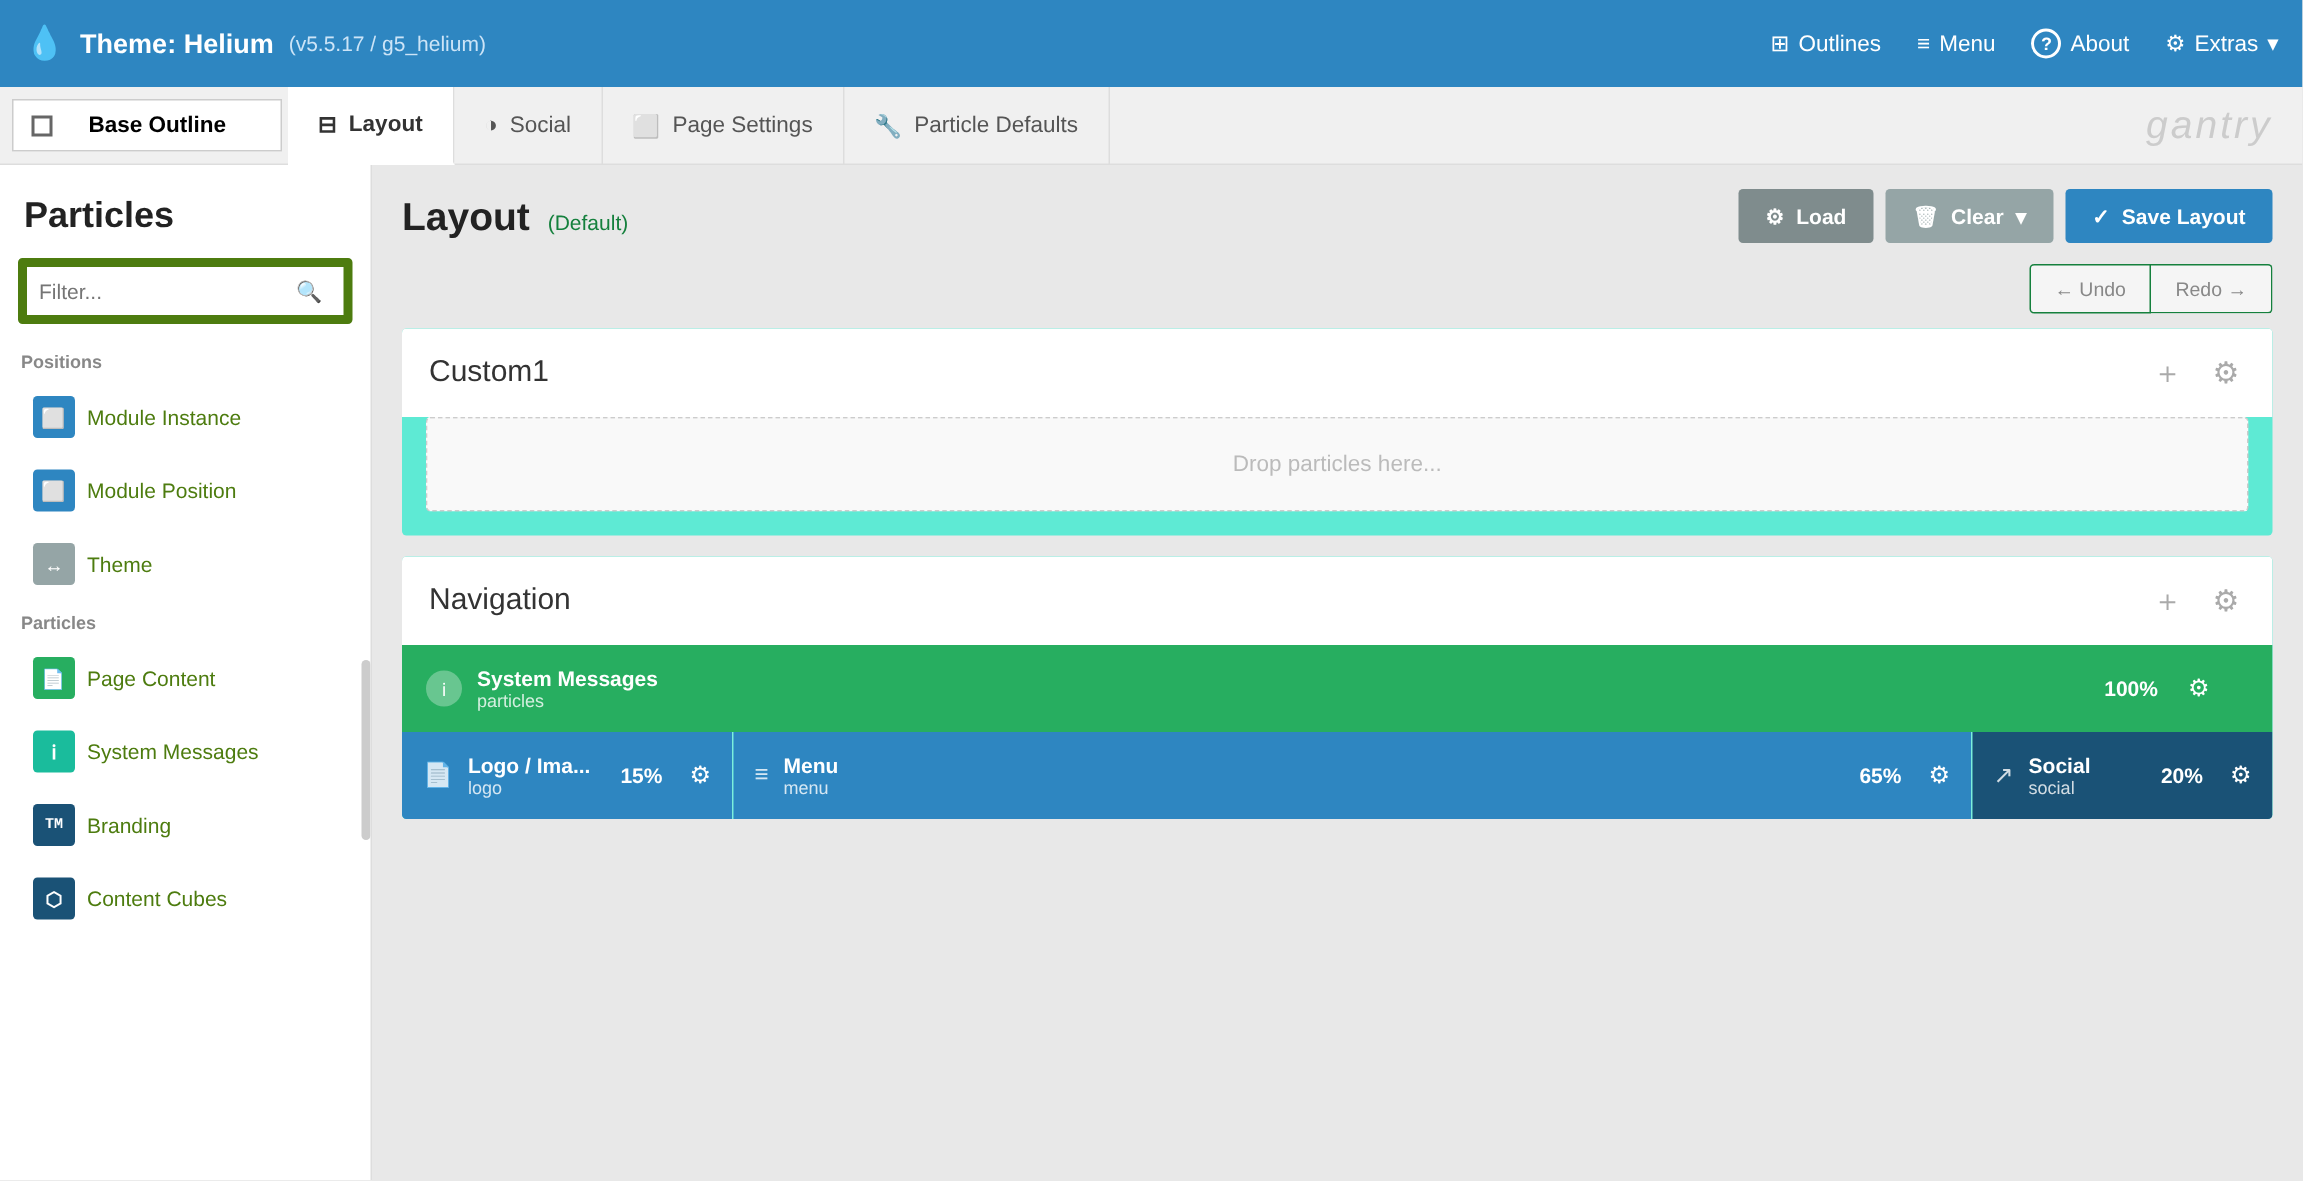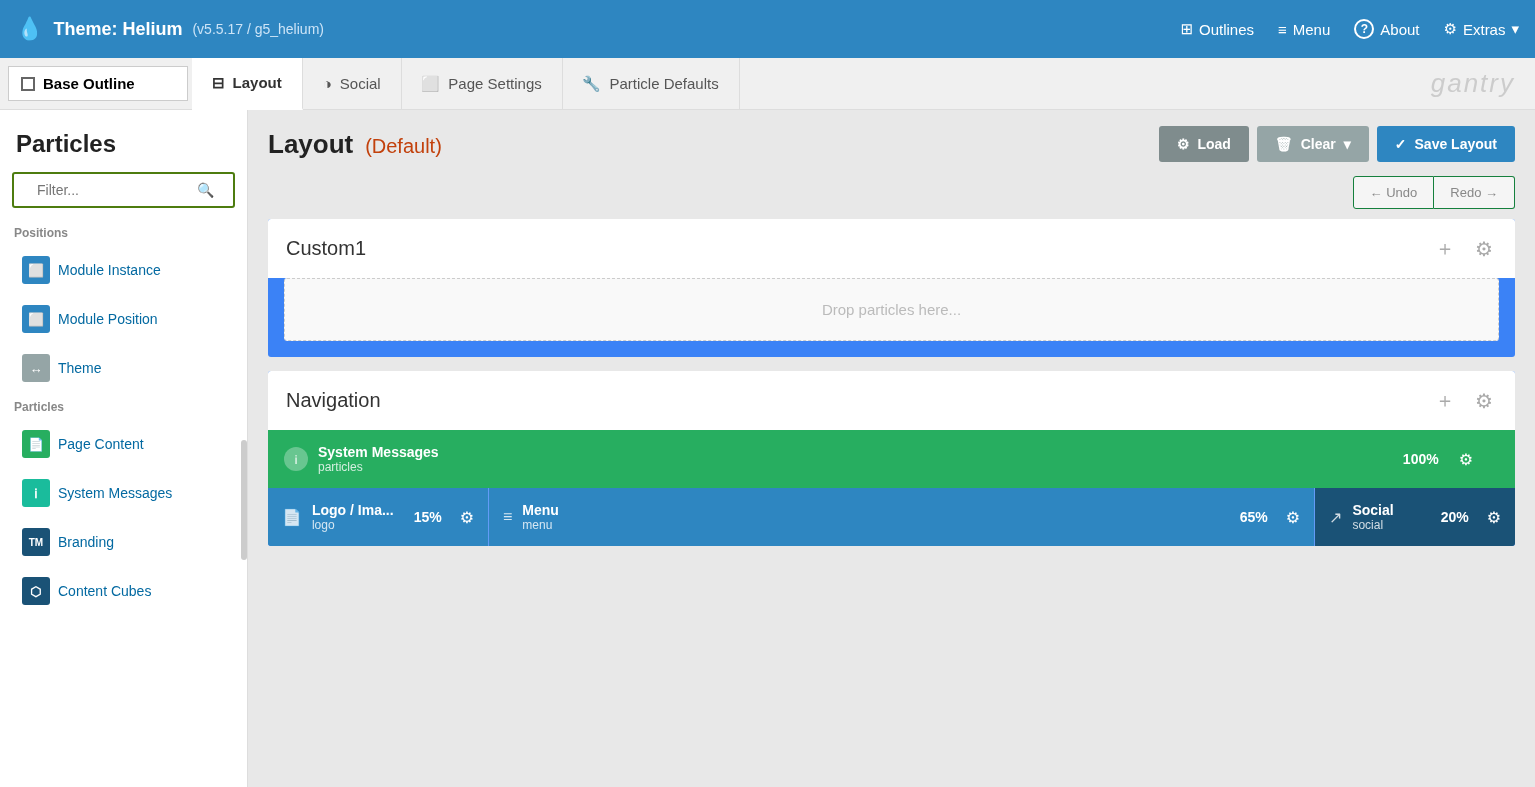--- a/index.html
+++ b/index.html
@@ -56,21 +56,21 @@
       align-items: center;
       padding: 0 0 0 8px;
       border-bottom: 1px solid #ddd;
     }
     .outline-selector {
       background: white;
       border: 1px solid #ccc;
       padding: 8px 12px;
       display: flex;
       align-items: center;
-      gap: 8px;
+      gap: 24px;
       min-width: 180px;
       cursor: pointer;
       font-size: 15px;
       font-weight: bold;
     }
     .outline-selector .square-icon {
       width: 14px;
       height: 14px;
       border: 2px solid #666;
       display: inline-block;
@@ -128,22 +128,22 @@
       font-weight: bold;
       padding: 20px 16px 14px;
       color: #222;
     }
     .filter-bar {
       padding: 0 12px 12px;
       position: relative;
     }
     .filter-bar input {
       width: 100%;
-      padding: 8px 32px 8px 23px;
-      border: 2px solid #4d7c0f;
+      padding: 8px 32px 8px 8px;
+      border: 6px solid #4d7c0f;
       border-radius: 3px;
       font-size: 14px;
       color: #888;
     }
     .filter-bar .search-icon {
       position: absolute;
       right: 20px;
       top: 50%;
       transform: translateY(-50%);
       color: #888;
@@ -175,21 +175,21 @@
       color: white;
       font-size: 13px;
       font-weight: bold;
       flex-shrink: 0;
     }
     .pi-blue { background: #2e86c1; }
     .pi-green { background: #27ae60; }
     .pi-teal { background: #1abc9c; }
     .pi-darkblue { background: #1a5276; }
     .particle-item .pi-label {
-      color: #0369a1;
+      color: #4d7c0f;
       font-size: 14px;
     }
 
     
     .sidebar-scroll-indicator {
       position: absolute;
       right: 0;
       top: 330px;
       width: 6px;
       height: 120px;
@@ -211,22 +211,22 @@
       align-items: center;
       justify-content: space-between;
       margin-bottom: 14px;
     }
     .layout-title {
       font-size: 26px;
       font-weight: bold;
       color: #222;
     }
     .layout-subtitle {
-      font-size: 20px;
-      color: #c2410c;
+      font-size: 14px;
+      color: #15803d;
       font-weight: normal;
       margin-left: 8px;
     }
     .layout-actions {
       display: flex;
       gap: 8px;
     }
     .btn {
       padding: 10px 18px;
       border: none;
@@ -267,21 +267,21 @@
       color: #888;
       display: flex;
       align-items: center;
       gap: 6px;
     }
     .btn-undo { border-radius: 3px 0 0 3px; }
     .btn-redo { border-radius: 0 3px 3px 0; border-left: none; }
 
     
     .section-block {
-      background: #3b82f6;
+      background: #5eead4;
       border-radius: 3px;
       margin-bottom: 14px;
       overflow: hidden;
     }
     .section-header {
       display: flex;
       align-items: center;
       justify-content: space-between;
       padding: 16px 18px;
       background: white;
@@ -459,21 +459,21 @@
     <div class="section-label">Particles</div>
     <div class="particle-item">
       <div class="pi-icon pi-green">📄</div>
       <span class="pi-label">Page Content</span>
     </div>
     <div class="particle-item">
       <div class="pi-icon pi-teal">ℹ</div>
       <span class="pi-label">System Messages</span>
     </div>
     <div class="particle-item">
-      <div class="pi-icon pi-darkblue" style="font-size:10px;">TM</div>
+      <div class="pi-icon pi-darkblue" style="font-size:10px;font-family:Liberation Mono, monospace;">TM</div>
       <span class="pi-label">Branding</span>
     </div>
     <div class="particle-item">
       <div class="pi-icon pi-darkblue">⬡</div>
       <span class="pi-label">Content Cubes</span>
     </div>
 
     <div class="sidebar-scroll-indicator"></div>
   </aside>
 

